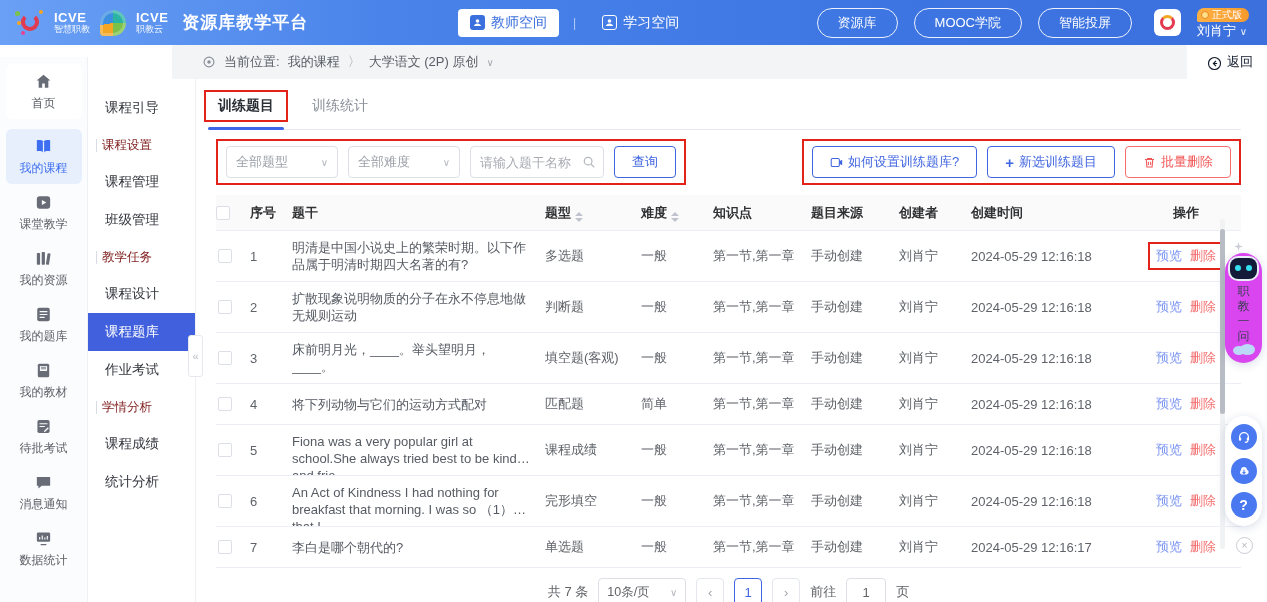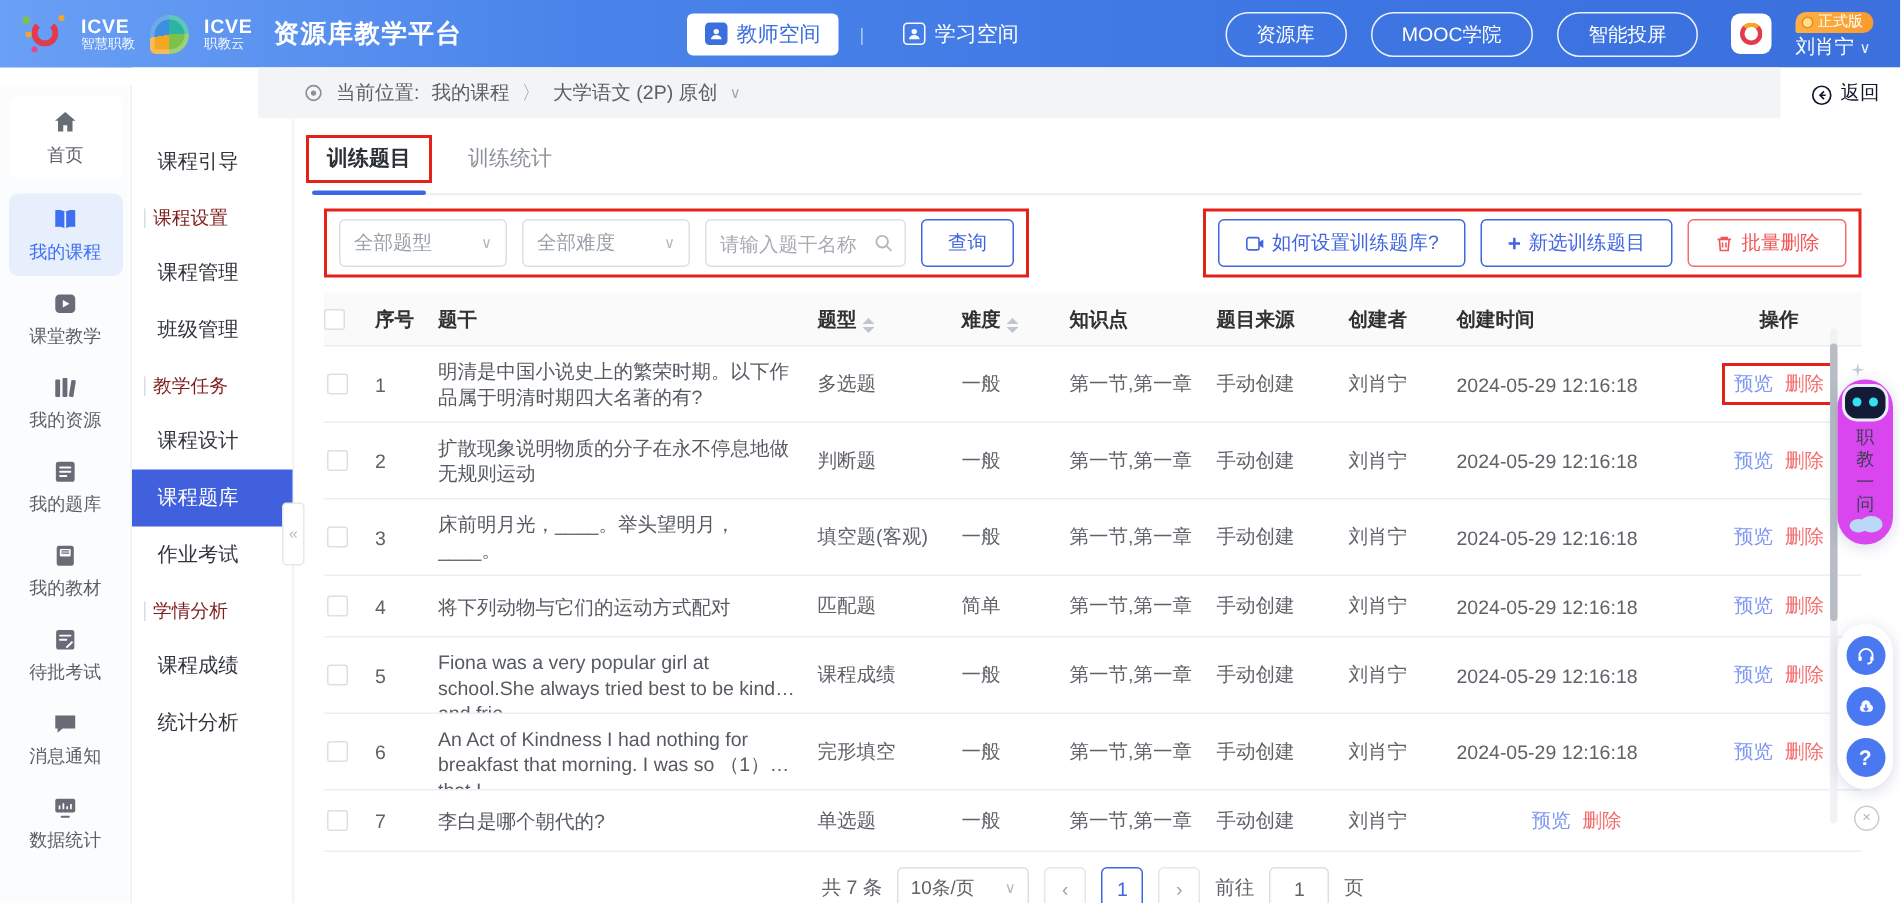--- a/index.html
+++ b/index.html
@@ -492,20 +492,21 @@
     <div class="td col-check">
                     <span class="checkbox"></span>
                   </div>
     <div class="td">7</div>
     <div class="td col-stem">李白是哪个朝代的?</div>
     <div class="td">单选题</div>
     <div class="td">一般</div>
     <div class="td">第一节,第一章</div>
     <div class="td">手动创建</div>
     <div class="td">刘肖宁</div>
+    <div class="td">2024-05-29 12:16:17</div>
     <div class="td col-op">
       <span class="op-links">
         <span class="link-preview">预览</span><span class="link-delete">删除</span>
       </span>
     </div>
   </div>
 </div>
           </div>
 
           <div class="pagination">

